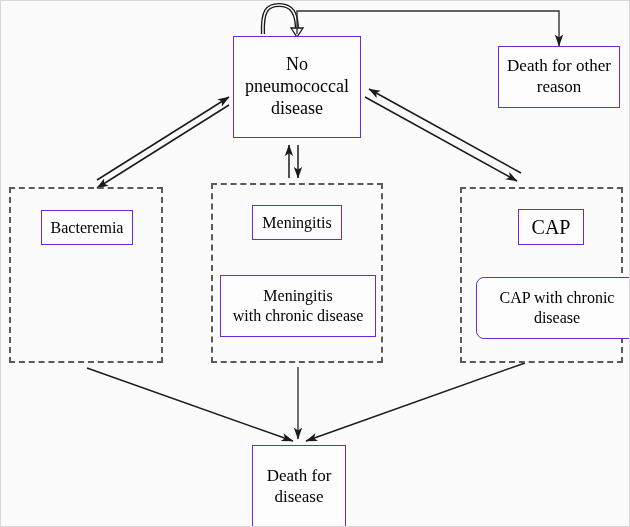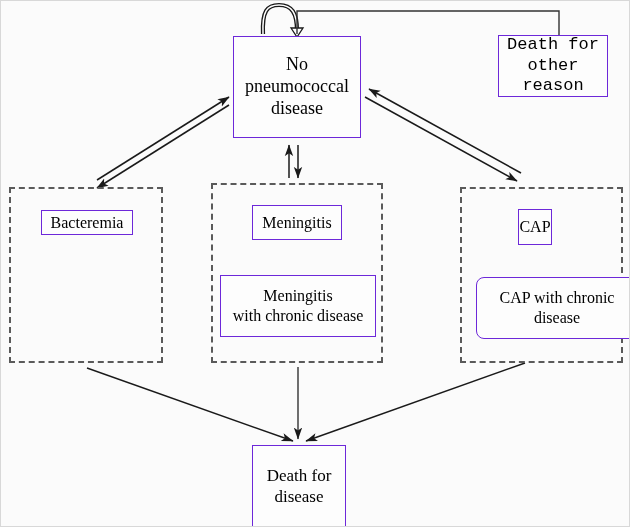--- a/index.html
+++ b/index.html
@@ -41,32 +41,32 @@
   .node-inner {
     white-space: pre-line;
   }
   .group {
     position: absolute;
     box-sizing: border-box;
     border: 2px dashed #5a5a5a;
     background: transparent;
   }
   .n-center   { left: 232px; top: 35px;  width: 128px; height: 102px; font-size: 18px; }
-  .n-othdeath { left: 497px; top: 34px;  width: 110px; height: 62px;  font-size: 17px; font-family: Liberation Mono, monospace; }
+  .n-othdeath { left: 497px; top: 45px;  width: 122px; height: 62px;  font-size: 17px; }
   .n-disdeath { left: 251px; top: 444px; width: 94px;  height: 84px;  font-size: 17px; }
 
   .g-left   { left: 8px;   top: 186px; width: 154px; height: 176px; }
   .g-mid    { left: 210px; top: 182px; width: 172px; height: 180px; }
   .g-right  { left: 459px; top: 186px; width: 163px; height: 176px; }
 
-  .n-bact    { left: 40px;  top: 209px; width: 92px;  height: 25px; font-size: 16px; }
+  .n-bact    { left: 40px;  top: 209px; width: 92px;  height: 35px; font-size: 16px; }
   .n-bactcd  { left: 19px;  top: 277px; width: 134px; height: 62px; font-size: 16px; }
   .n-men     { left: 251px; top: 204px; width: 90px;  height: 35px; font-size: 16px; }
   .n-mencd   { left: 219px; top: 274px; width: 156px; height: 62px; font-size: 16px; }
-  .n-cap     { left: 517px; top: 208px; width: 34px;  height: 36px; font-size: 16px; }
+  .n-cap     { left: 517px; top: 208px; width: 66px;  height: 36px; font-size: 20px; }
   .n-capcd   { left: 475px; top: 276px; width: 162px; height: 62px; font-size: 16px; border-radius: 8px; }
 </style>
 </head>
 <body>
 
 <div id="canvas">
 
   <svg id="wires" viewBox="0 0 630 527" width="630" height="527">
     <defs>
       <marker id="ah" markerWidth="9" markerHeight="9" refX="7.4" refY="3.1" orient="auto" markerUnits="strokeWidth">

